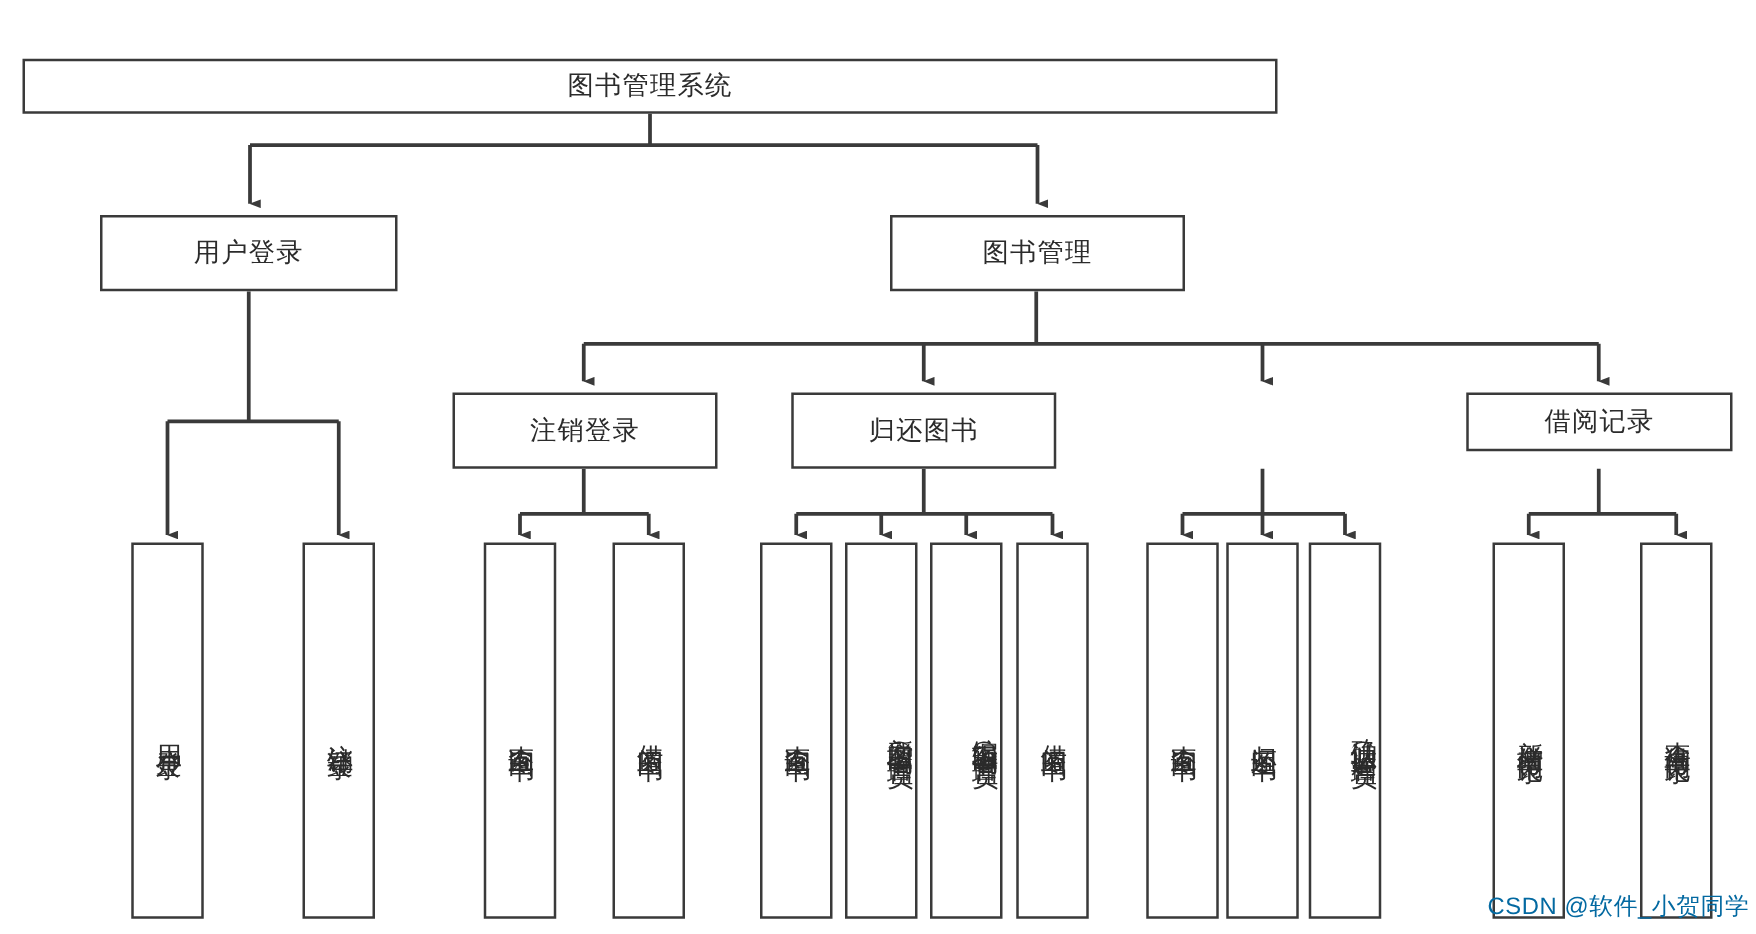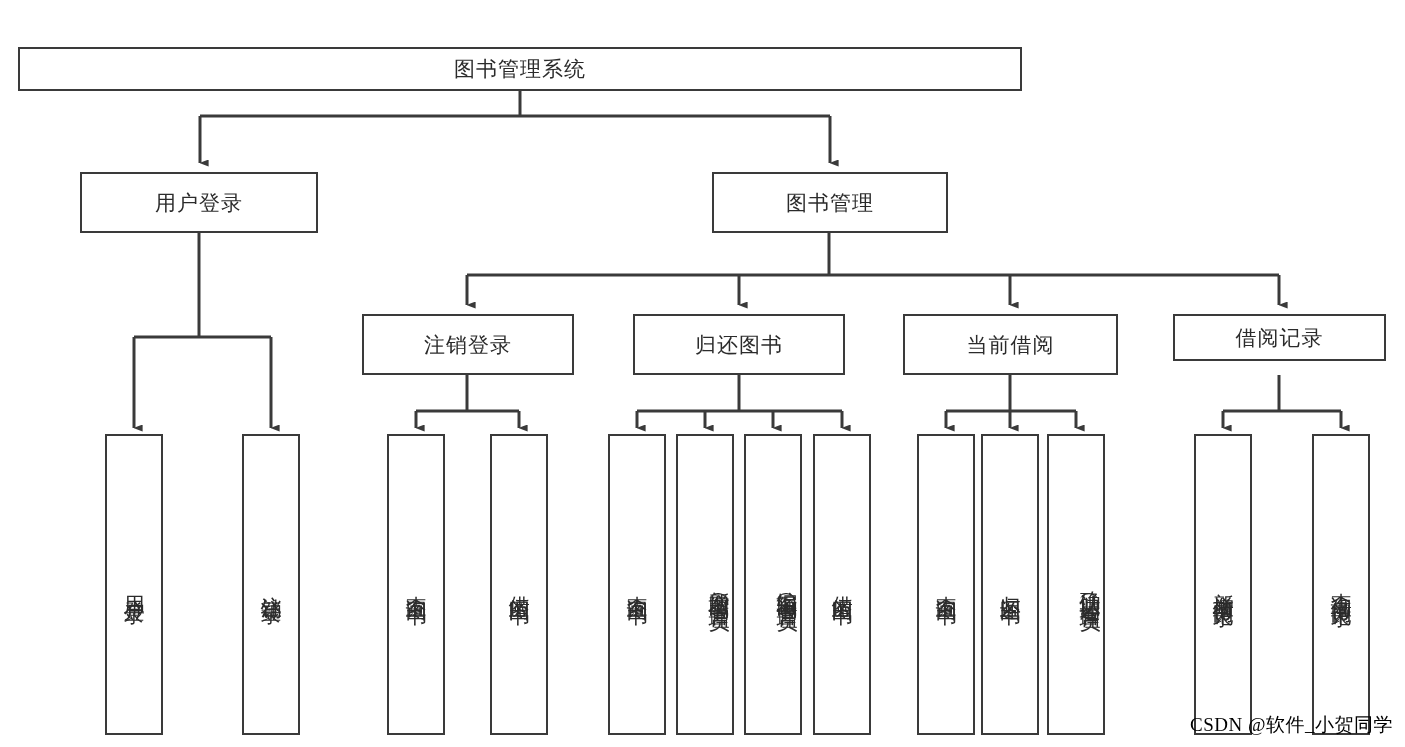--- a/index.html
+++ b/index.html
@@ -61,25 +61,24 @@
   }
   .node-label {
     display: block;
     white-space: pre-wrap;
   }
   #watermark {
     position: absolute;
     left: 1190px;
     top: 712px;
     font-size: 19px;
-    color: #000000;
+    color: #0369a1;
     letter-spacing: 0.5px;
     white-space: nowrap;
     user-select: none;
-    font-family: Liberation Serif, serif;
   }
 </style>
 </head>
 <body>
 
 <div id="diagram-root">
 
   <svg class="connectors" viewBox="0 0 1405 747" xmlns="http://www.w3.org/2000/svg">
     <defs>
       <marker id="arrowhead" markerWidth="7" markerHeight="9" refX="3.5" refY="8.6" orient="auto" markerUnits="userSpaceOnUse">
@@ -141,23 +140,20 @@
   <div class="node horiz" style="left:712px; top:172px; width:236px; height:61px;">
     <span class="node-label">图书管理</span>
   </div>
 
   <div class="node horiz" style="left:362px; top:314px; width:212px; height:61px;">
     <span class="node-label">注销登录</span>
   </div>
   <div class="node horiz" style="left:633px; top:314px; width:212px; height:61px;">
     <span class="node-label">归还图书</span>
   </div>
-  <div class="node horiz" style="left:903px; top:314px; width:215px; height:61px;">
-    <span class="node-label">当前借阅</span>
-  </div>
   <div class="node horiz" style="left:1173px; top:314px; width:213px; height:47px;">
     <span class="node-label">借阅记录</span>
   </div>
 
   <div class="node vert mid" style="left:105px; top:434px; width:58px; height:301px;">
     <span class="node-label">用户登录</span>
   </div>
   <div class="node vert mid" style="left:242px; top:434px; width:58px; height:301px;">
     <span class="node-label">注销登录</span>
   </div>

